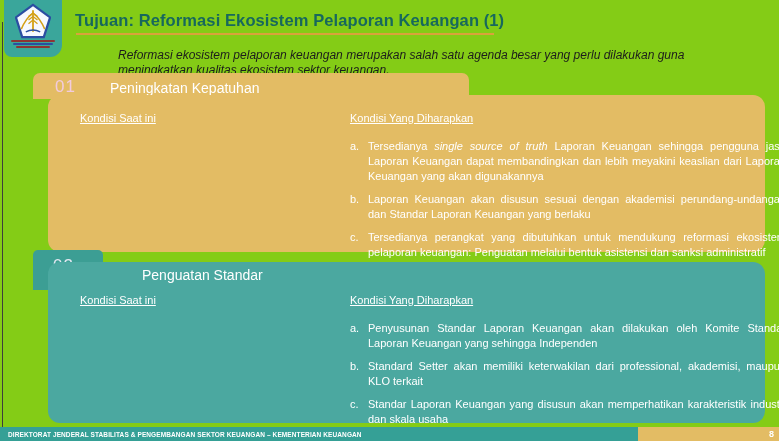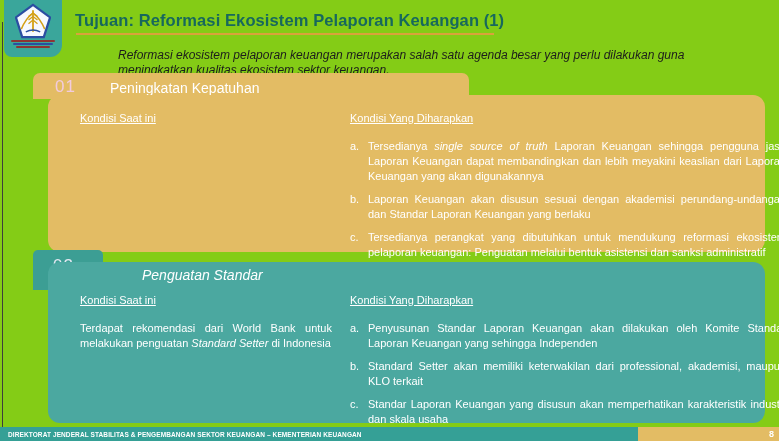--- a/index.html
+++ b/index.html
@@ -33,21 +33,21 @@
   .tab-01{left:17px;top:0;width:436px;height:26px;background:#E3BC64;border-radius:7px 7px 0 0;}
   .tab-02{left:17px;top:0;width:70px;height:40px;background:#3C9E94;border-radius:5px 5px 0 0;}
   .card-body{position:absolute;left:8px;right:0;bottom:0;border-radius:12px;margin-left:24px;}
   .body-01{top:22px;background:#E3BC64;}
   .body-02{top:12px;background:#4BA8A0;}
   .sec-num{position:absolute;font-size:17px;letter-spacing:1px;}
   .num-01{left:22px;top:4px;color:#F2CBDE;}
   .num-02{left:20px;top:6px;color:#E3E7F2;}
   .sec-title{position:absolute;color:#ffffff;font-size:14px;white-space:nowrap;}
   .sec-title-01{left:77px;top:7px;}
-  .sec-title-02{left:94px;top:5px;font-style:italic;}
+  .sec-title-02{left:94px;top:5px;}
 
   .col{position:absolute;color:#ffffff;font-size:11px;line-height:15px;}
   .col-left-01{left:32px;top:16px;width:252px;}
   .col-right-01{left:302px;top:16px;width:436px;}
   .col-left-02{left:32px;top:31px;width:252px;}
   .col-right-02{left:302px;top:31px;width:436px;}
   .col-head{text-decoration:underline;margin:0 0 13px 0;font-size:11px;}
   .para{margin:0;}
   .para.just{text-align:justify;}
   .item{display:flex;margin:0 0 8px 0;}
@@ -116,21 +116,20 @@
   </section>
 
   <section class="card card-02">
     <div class="tab tab-02">
       <span class="sec-num num-02">02</span>
     </div>
     <div class="card-body body-02">
       <span class="sec-title sec-title-02">Penguatan Standar</span>
       <div class="col col-left-02">
         <p class="col-head">Kondisi Saat ini</p>
-        <p class="para just"><span>Terdapat rekomendasi dari World Bank untuk melakukan penguatan </span><i>Standard Setter</i><span> di Indonesia</span></p>
       </div>
       <div class="col col-right-02">
         <p class="col-head">Kondisi Yang Diharapkan</p>
         <div class="item">
           <span class="marker">a.</span>
           <span class="item-text"><span>Penyusunan Standar Laporan Keuangan akan dilakukan oleh Komite Standar Laporan Keuangan yang sehingga Independen</span><i></i><span></span></span>
         </div>
         <div class="item">
           <span class="marker">b.</span>
           <span class="item-text"><span>Standard Setter akan memiliki keterwakilan dari professional, akademisi, maupun KLO terkait</span><i></i><span></span></span>

